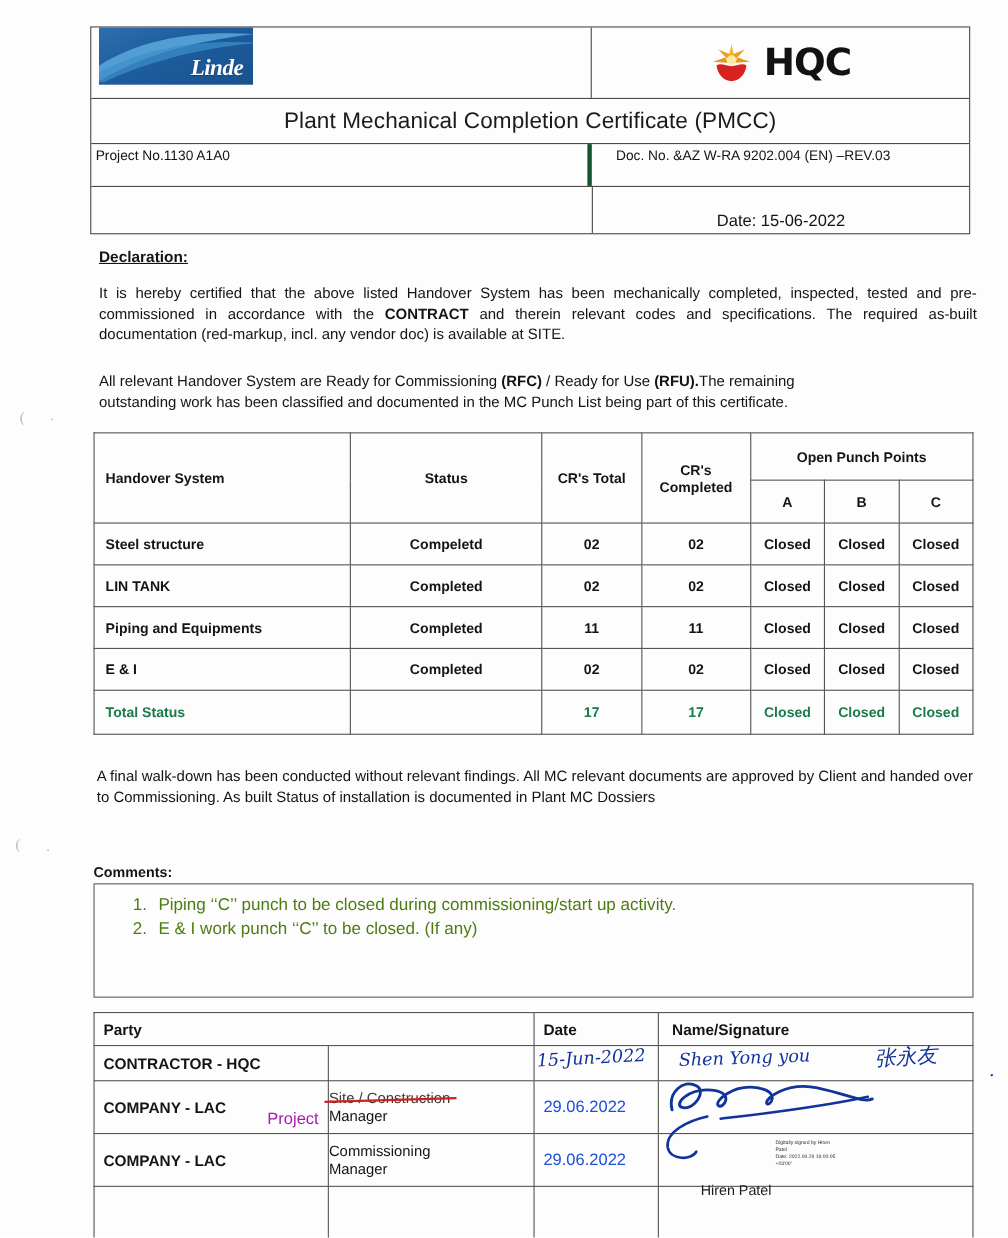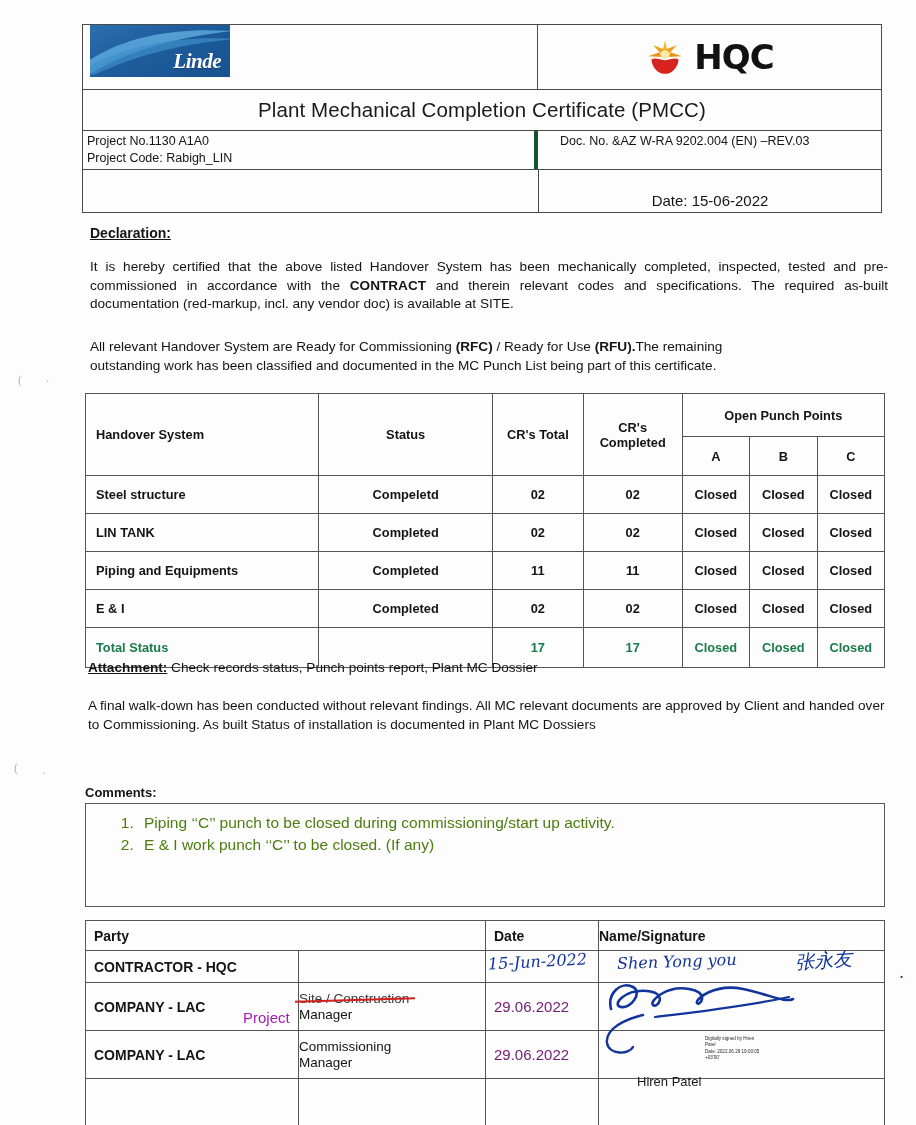--- a/index.html
+++ b/index.html
@@ -250,28 +250,28 @@
     font-size: 13.5px;
   }
   .sig-table td {
     border: 1px solid #555555;
     vertical-align: middle;
     position: relative;
   }
   .sig-party { width: 203px; padding-left: 8px; font-weight: bold; font-size: 14px; }
   .sig-role  { width: 185px; padding-left: 0; }
   .sig-date  { width: 103px; padding-left: 8px; }
-  .sig-name  { padding-left: 0; }
+  .sig-name  { padding-left: 12px; }
   .sig-head td { height: 27px; font-weight: bold; font-size: 14px; }
   .sig-r1 td { height: 29px; }
   .sig-r2 td { height: 45px; }
   .sig-r3 td { height: 45px; }
   .sig-r4 td { height: 45px; }
 
-  .date-blue { color: #701a75; font-size: 15px; }
+  .date-blue { color: #1d4ed8; font-size: 15px; }
   .strike-red {
     color: #3a3a3a;
     position: relative;
     display: inline-block;
   }
   .strike-red::after {
     content: "";
     position: absolute;
     left: -4px; right: -6px;
     top: 52%;
@@ -378,21 +378,20 @@
         </svg>
         <span class="hqc-word">HQC</span>
       </div>
     </div>
 
     <div class="hdr-title">Plant Mechanical Completion Certificate (PMCC)</div>
 
     <div class="hdr-ids">
       <div class="hdr-ids-left">
         <div>Project No.1130 A1A0</div>
-        <div>Project Code: Rabigh_LIN</div>
       </div>
       <div class="hdr-ids-right">Doc. No. &amp;AZ W-RA 9202.004 (EN) –REV.03</div>
     </div>
 
     <div class="hdr-date-row">
       <div class="hdr-date-left"></div>
       <div class="hdr-date-right">Date: 15-06-2022</div>
     </div>
   </div>
 
@@ -467,23 +466,20 @@
         <td></td>
         <td>17</td>
         <td>17</td>
         <td>Closed</td>
         <td>Closed</td>
         <td>Closed</td>
       </tr>
     </tbody>
   </table>
 
-  <div class="attach">
-    <b>Attachment:</b><span> Check records status, Punch points report, Plant MC Dossier</span>
-  </div>
 
   <div class="walkdown">A final walk-down has been conducted without relevant findings. All MC relevant documents are approved by Client and handed over to Commissioning. As built Status of installation is documented in Plant MC Dossiers</div>
 
   <div class="comments-label">Comments:</div>
   <div class="comments-box">
     <ol class="comments-list">
       <li>Piping ‘‘C’’ punch to be closed during commissioning/start up activity.</li>
       <li>E &amp; I work punch ‘‘C’’ to be closed. (If any)</li>
     </ol>
   </div>

